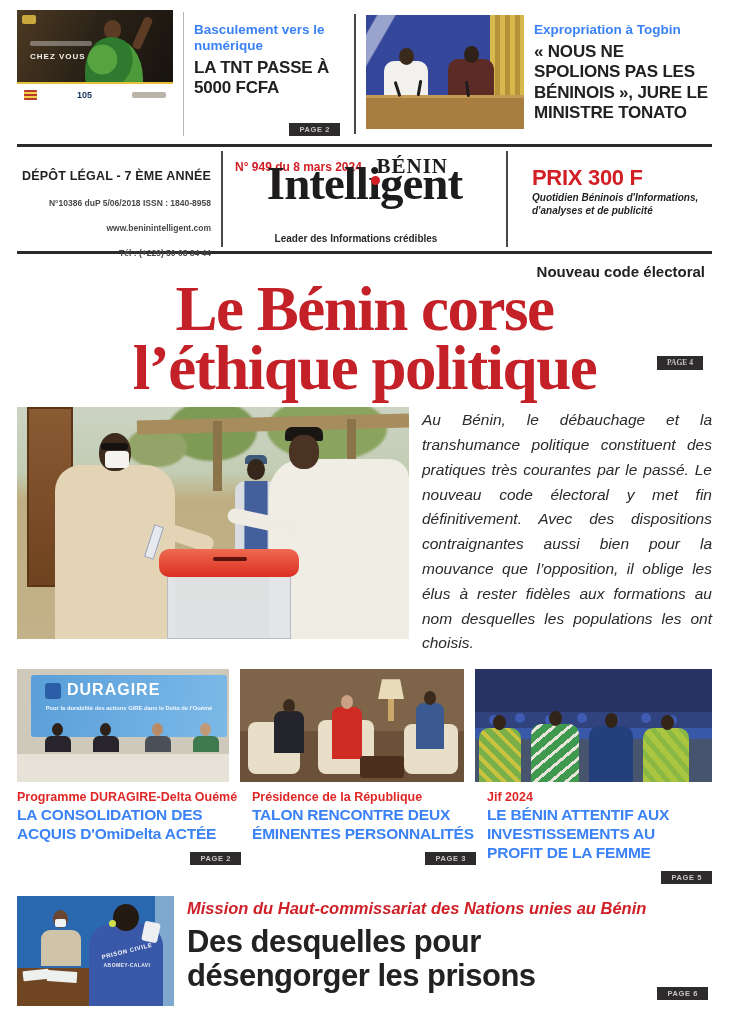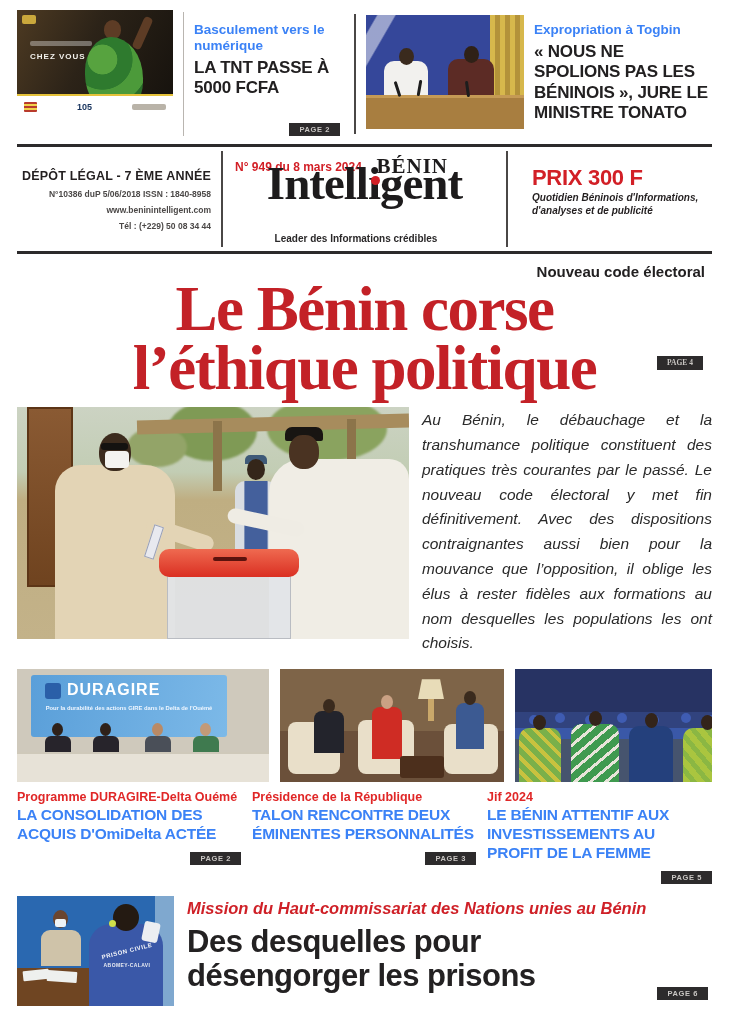--- a/index.html
+++ b/index.html
@@ -11,21 +11,21 @@
   }
   .rule { height:3px; background:#2c2a2b; margin:0 17px; }
   .pagetag {
     display:inline-block; background:#2d2b2c; color:#c9c6c3;
     font-size:7.5px; font-weight:700; letter-spacing:.6px;
     padding:3px 10px; line-height:1;
   }
   
   .top-strip { display:flex; margin:10px 17px 6px; height:128px; }
   .ad-card { width:156px; display:flex; flex-direction:column; }
-  .ad-img { position:relative; height:84px; overflow:hidden;
+  .ad-img { position:relative; height:72px; overflow:hidden;
     background:linear-gradient(115deg,#4d3a22 0%,#2c2318 45%,#17130e 100%); }
   .ad-logo { position:absolute; left:5px; top:5px; width:14px; height:9px; background:#caa83c; border-radius:2px; }
   .ad-head { position:absolute; right:52px; top:10px; width:17px; height:19px; background:#5d3c25; border-radius:50% 50% 45% 45%; }
   .ad-dress { position:absolute; right:30px; top:27px; width:58px; height:75px;
     background:radial-gradient(circle at 30% 30%, #57a33f 0 22%, #2e7a2e 23% 45%, #4c9a3a 46% 70%, #2a6e2a 71% 100%);
     border-radius:45% 55% 40% 50%; }
   .ad-arm { position:absolute; right:26px; top:6px; width:9px; height:34px; background:#5d3c25; border-radius:4px; transform:rotate(24deg); }
   .ad-overlay-text { position:absolute; left:13px; top:42px; color:#f3f1ec; font-size:8px; font-weight:700; letter-spacing:1px; }
   .ad-overlay-sub { position:absolute; left:13px; top:31px; width:62px; height:5px; background:rgba(255,255,255,.35); border-radius:2px; }
   .ad-strip { height:24px; background:#fff; border-top:2px solid #e5c23a;
@@ -49,21 +49,21 @@
   .press-desk { position:absolute; left:0; bottom:0; width:100%; height:34px; background:#a87e40; border-top:3px solid #c59a55; }
   .press-man1-body { position:absolute; left:18px; bottom:28px; width:44px; height:40px; background:#f2f1ee; border-radius:10px 10px 0 0; }
   .press-man1-head { position:absolute; left:33px; bottom:64px; width:15px; height:17px; background:#3a2a1d; border-radius:50%; }
   .press-man2-body { position:absolute; left:82px; bottom:28px; width:46px; height:42px; background:#5c2b25; border-radius:10px 10px 0 0; }
   .press-man2-head { position:absolute; left:98px; bottom:66px; width:15px; height:17px; background:#2f2117; border-radius:50%; }
   .press-mic { position:absolute; width:3px; height:16px; background:#1d1d1d; border-radius:2px; }
   
   .masthead { display:flex; margin:0 17px; height:104px; align-items:stretch; }
   .mh-left { width:194px; text-align:right; padding-top:22px; }
   .mh-left-title { font-size:12.5px; font-weight:800; letter-spacing:.2px; }
-  .mh-left-line { font-size:8.5px; font-weight:700; color:#4b4847; margin-top:6px; }
+  .mh-left-line { font-size:8.5px; font-weight:700; color:#4b4847; margin-top:15px; }
   .mh-center { flex:1; position:relative; }
   .mh-issue { position:absolute; left:2px; top:13px; color:#d21f26; font-size:12px; font-weight:800; }
   .mh-benin { position:absolute; right:48px; top:7px; font-family:"Liberation Serif", serif; font-weight:700; font-size:21px; letter-spacing:1px; color:#1d1b1c; }
   .mh-title { position:absolute; left:0; right:0; top:9px; text-align:center;
     font-family:"Liberation Serif", serif; font-weight:700; font-size:47px; color:#1d1b1c; letter-spacing:-1px; }
   .mh-title-dot { position:absolute; left:52.5%; top:29px; width:9px; height:9px; background:#d21f26; border-radius:50%; }
   .mh-tagline { position:absolute; left:0; right:17px; bottom:7px; text-align:center; font-size:10px; font-weight:700; color:#2a2829; }
   .mh-right { width:194px; padding:18px 0 0 14px; }
   .mh-price { color:#d21f26; font-size:22px; font-weight:800; letter-spacing:-.3px; }
   .mh-sub { font-size:10px; font-weight:700; line-height:1.3;font-style:italic; }
@@ -94,21 +94,21 @@
   .mp-fig2-arm { position:absolute; left:210px; top:108px; width:78px; height:15px; background:#efece4; border-radius:8px; transform:rotate(12deg); }
   .mp-box-body { position:absolute; left:150px; top:162px; width:124px; height:70px; background:rgba(226,228,232,.92); border:1px solid #b9bcc2; }
   .mp-box-lid { position:absolute; left:142px; top:142px; width:140px; height:28px; background:linear-gradient(#ef6a50,#da2f22); border-radius:10px; }
   .mp-box-slot { position:absolute; left:196px; top:150px; width:34px; height:4px; background:#5c120d; border-radius:2px; }
   .mp-ballot { position:absolute; left:132px; top:118px; width:10px; height:34px; background:#e8e9ef; border:1px solid #9aa0b5; transform:rotate(18deg); }
   .mp-block { position:absolute; background:#b5ac99; border:1px solid #9a927f; }
   .lead-body { flex:1; font-style:italic; font-size:15.5px; line-height:1.6; text-align:justify; color:#2a2a2a; padding-top:1px; font-weight:500; }
   
   .mid-photos { display:flex; gap:11px; margin:13px 17px 0; }
   .midphoto { height:113px; position:relative; overflow:hidden; flex:none; }
-  .mid-1 { width:252px; background:#cfc9bc; }
+  .mid-1 { width:212px; background:#cfc9bc; }
   .dg-banner { position:absolute; left:14px; top:6px; width:196px; height:62px; background:linear-gradient(100deg,#5a9fd9,#7cb9e8); border-radius:3px; }
   .dg-drop { position:absolute; left:28px; top:14px; width:16px; height:16px; background:#2a5fa8; border-radius:3px; }
   .dg-title { position:absolute; left:50px; top:12px; color:#fff; font-size:16px; font-weight:800; letter-spacing:1px; }
   .dg-sub { position:absolute; left:24px; top:36px; width:176px; color:#eef6ff; font-size:5.8px; font-weight:700; text-align:center; line-height:1.3; }
   .dg-table { position:absolute; left:0; bottom:0; width:100%; height:30px; background:#e7e2d7; border-top:2px solid #cfc9ba; }
   .dg-head { position:absolute; width:11px; height:13px; background:#2e211a; border-radius:50%; }
   .dg-body { position:absolute; width:26px; height:20px; background:#27242b; border-radius:6px 6px 0 0; }
   .mid-2 { width:224px; background:linear-gradient(#7e6448 0 55%, #6b503a 55% 100%); }
   .pal-lamp { position:absolute; left:138px; top:10px; width:26px; height:20px; background:#e8dcb8; clip-path:polygon(15% 0,85% 0,100% 100%,0 100%); }
   .pal-lamp-base { position:absolute; left:148px; top:30px; width:6px; height:22px; background:#caa86a; }

